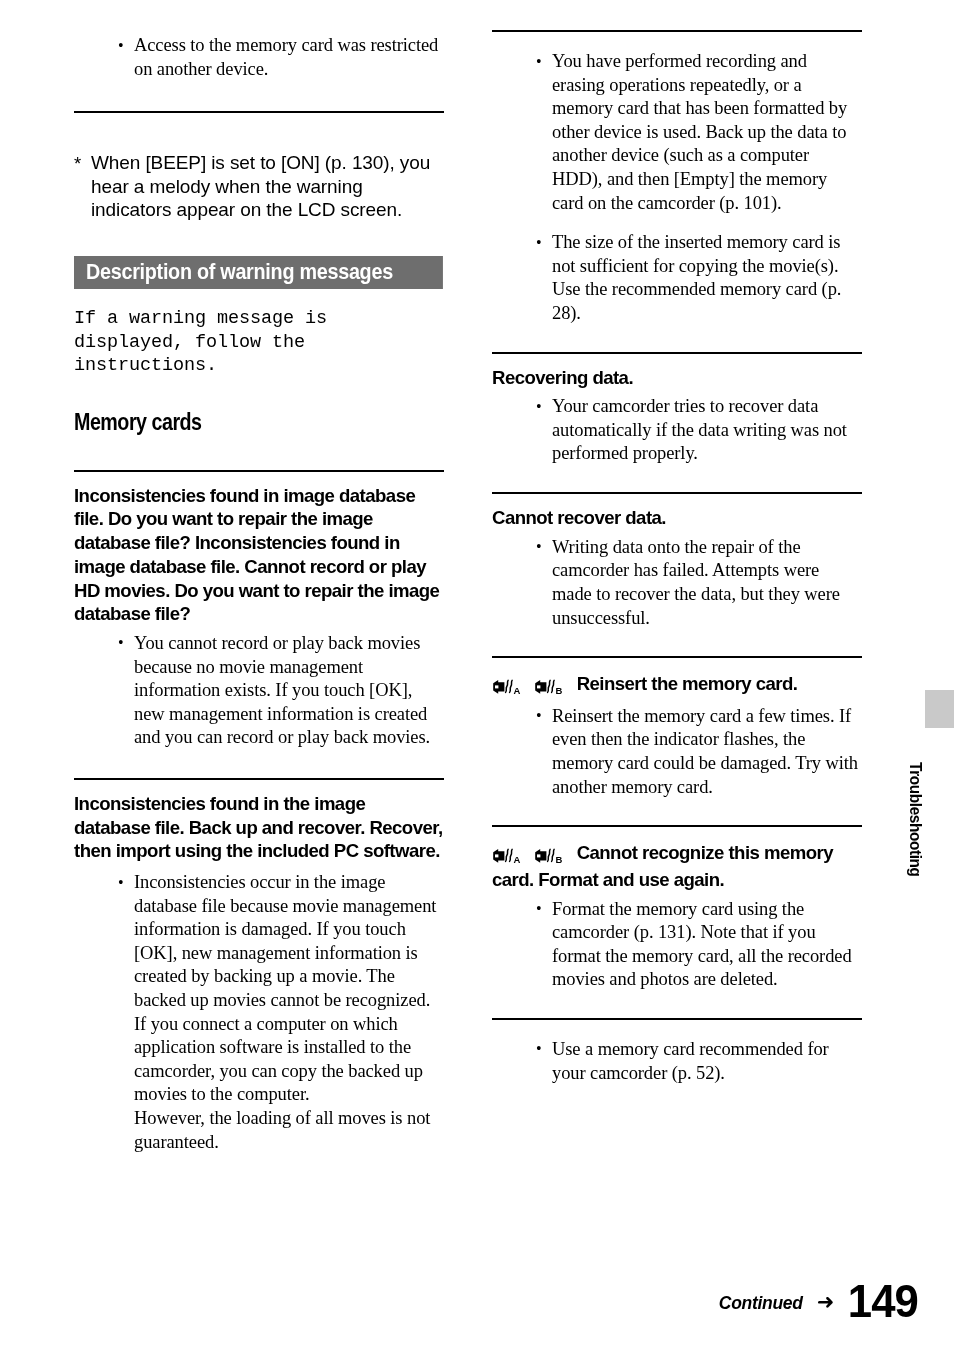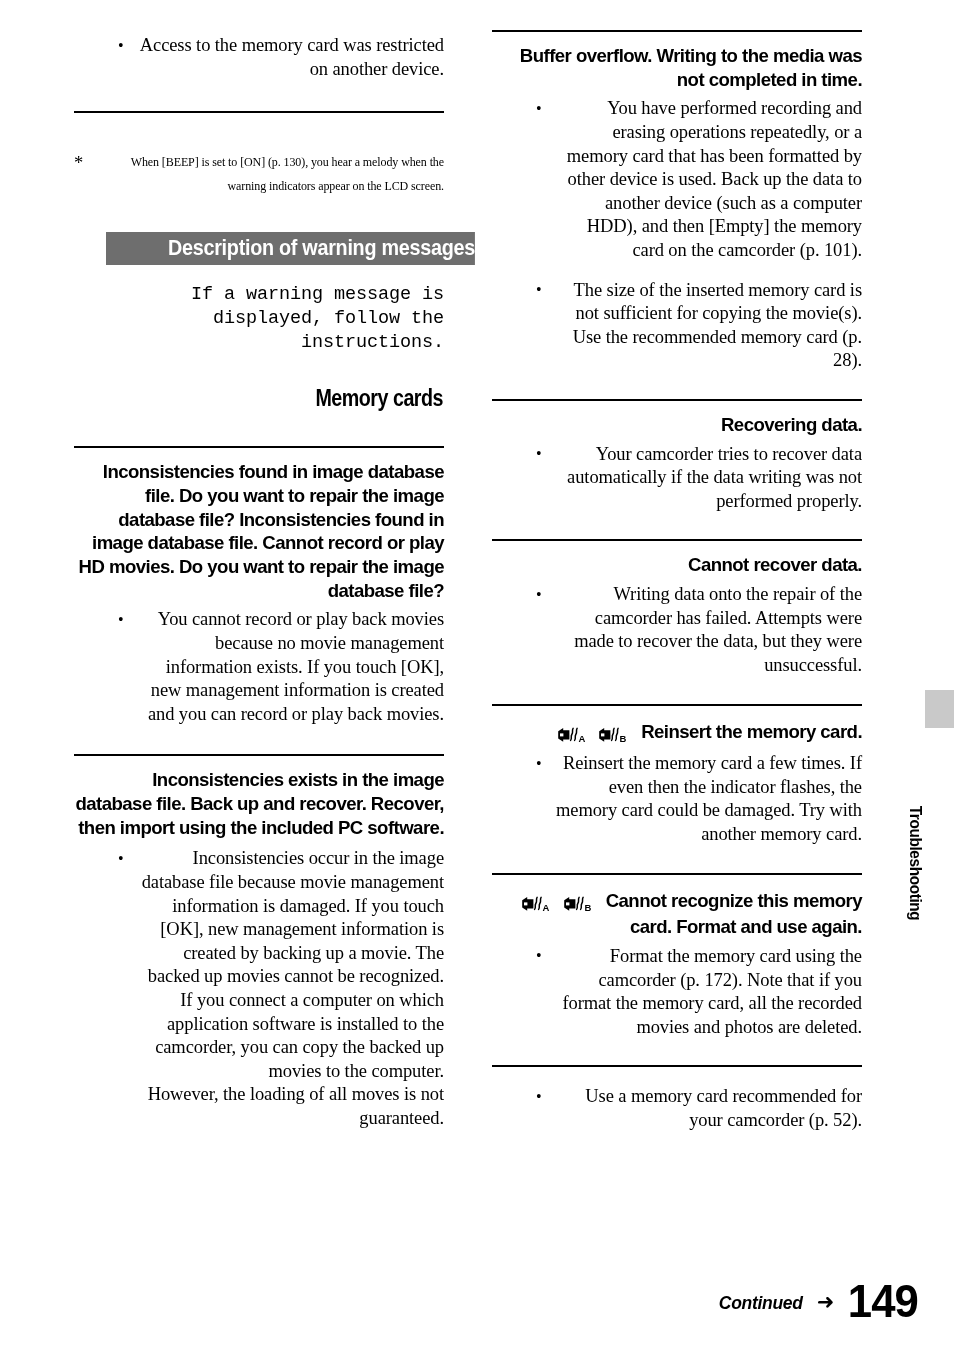--- a/index.html
+++ b/index.html
@@ -14,21 +14,20 @@
     overflow: hidden;
     font-family: "Liberation Serif", serif;
     color: #000000;
   }
 
   .page {
     position: absolute;
     left: 0; top: 0;
     width: 760px;
     height: 1357px;
-    text-align: right;
   }
 
   
   .col {
     position: absolute;
     top: 0;
     width: 370px;
   }
   .col-left  { left: 74px; }
   .col-right { left: 492px; }
@@ -65,22 +64,22 @@
     top: -0.5px;
     font-size: 16px;
   }
   .bullet-list {
     margin-left: 42px;
   }
   .bullet + .bullet { margin-top: 16px; }
 
   
   .footnote {
-    font-family: Liberation Serif, serif;
-    font-size: 12px;
+    font-family: Liberation Sans, sans-serif;
+    font-size: 19px;
     line-height: 23.6px;
     position: relative;
     padding-left: 17px;
     letter-spacing: -0.1px;
   }
   .footnote::before {
     content: "*";
     position: absolute;
     left: 0;
     top: 1px;
@@ -99,21 +98,20 @@
     font-size: 21.5px;
     letter-spacing: -0.3px;
     transform: scaleX(0.92);
     transform-origin: left center;
     width: 401px;
     box-sizing: border-box;
   }
   .section-bar-wrap {
     width: 369px;
     overflow: hidden;
-    margin-left: 32px;
   }
 
   
   .subhead {
     font-family: "Liberation Sans", sans-serif;
     font-weight: bold;
     font-size: 24px;
     letter-spacing: -0.6px;
     transform: scaleX(0.82);
     transform-origin: left center;
@@ -263,39 +261,38 @@
     <div class="sp-6"></div>
 
     <div class="bullet-list">
       <div class="bullet">You cannot record or play back movies because no movie management information exists. If you touch [OK], new management information is created and you can record or play back movies.</div>
     </div>
 
     <div class="sp-28"></div>
     <hr class="rule">
     <div class="sp-12"></div>
 
-    <div class="msg-head">Inconsistencies exists in the image database file. Back up and recover. Recover, then import using the included PC software.</div>
+    <div class="msg-head">Inconsistencies found in the image database file. Back up and recover. Recover, then import using the included PC software.</div>
 
     <div class="sp-8"></div>
 
     <div class="bullet-list">
       <div class="bullet" style="white-space: pre-line;">Inconsistencies occur in the image database file because movie management information is damaged. If you touch [OK], new management information is created by backing up a movie. The backed up movies cannot be recognized.
 If you connect a computer on which application software is installed to the camcorder, you can copy the backed up movies to the computer.
 However, the loading of all moves is not guaranteed.</div>
     </div>
 
   </div>
 
   <div class="col col-right">
 
     <div class="sp-30"></div>
     <hr class="rule">
     <div class="sp-12"></div>
 
-    <div class="msg-head">Buffer overflow. Writing to the media was not completed in time.</div>
     <div class="sp-6"></div>
     <div class="bullet-list">
       <div class="bullet">You have performed recording and erasing operations repeatedly, or a memory card that has been formatted by other device is used. Back up the data to another device (such as a computer HDD), and then [Empty] the memory card on the camcorder (p. 101).</div>
       <div class="bullet">The size of the inserted memory card is not sufficient for copying the movie(s). Use the recommended memory card (p. 28).</div>
     </div>
 
     <div class="sp-26"></div>
     <hr class="rule">
     <div class="sp-12"></div>
 
@@ -383,21 +380,21 @@
               <path d="M13.6 13.4 C15.4 11.2 13.2 9.6 14.9 7.2 C16.5 4.9 14.6 3.6 16.1 1.4"></path>
               <path d="M17.6 13.4 C19.4 11.2 17.2 9.6 18.9 7.2 C20.5 4.9 18.6 3.6 20.1 1.4"></path>
             </g>
             <text x="21.4" y="14.6" font-family="Liberation Sans, sans-serif" font-size="9.5" fill="#000">B</text>
           </svg>
         </span>
       </span><span>Cannot recognize this memory card. Format and use again.</span>
     </div>
     <div class="sp-6"></div>
     <div class="bullet-list">
-      <div class="bullet">Format the memory card using the camcorder (p. 172). Note that if you format the memory card, all the recorded movies and photos are deleted.</div>
+      <div class="bullet">Format the memory card using the camcorder (p. 131). Note that if you format the memory card, all the recorded movies and photos are deleted.</div>
     </div>
 
     <div class="sp-26"></div>
     <hr class="rule">
     <div class="sp-12"></div>
 
     <div class="sp-6"></div>
     <div class="bullet-list">
       <div class="bullet">Use a memory card recommended for your camcorder (p. 52).</div>
     </div>

